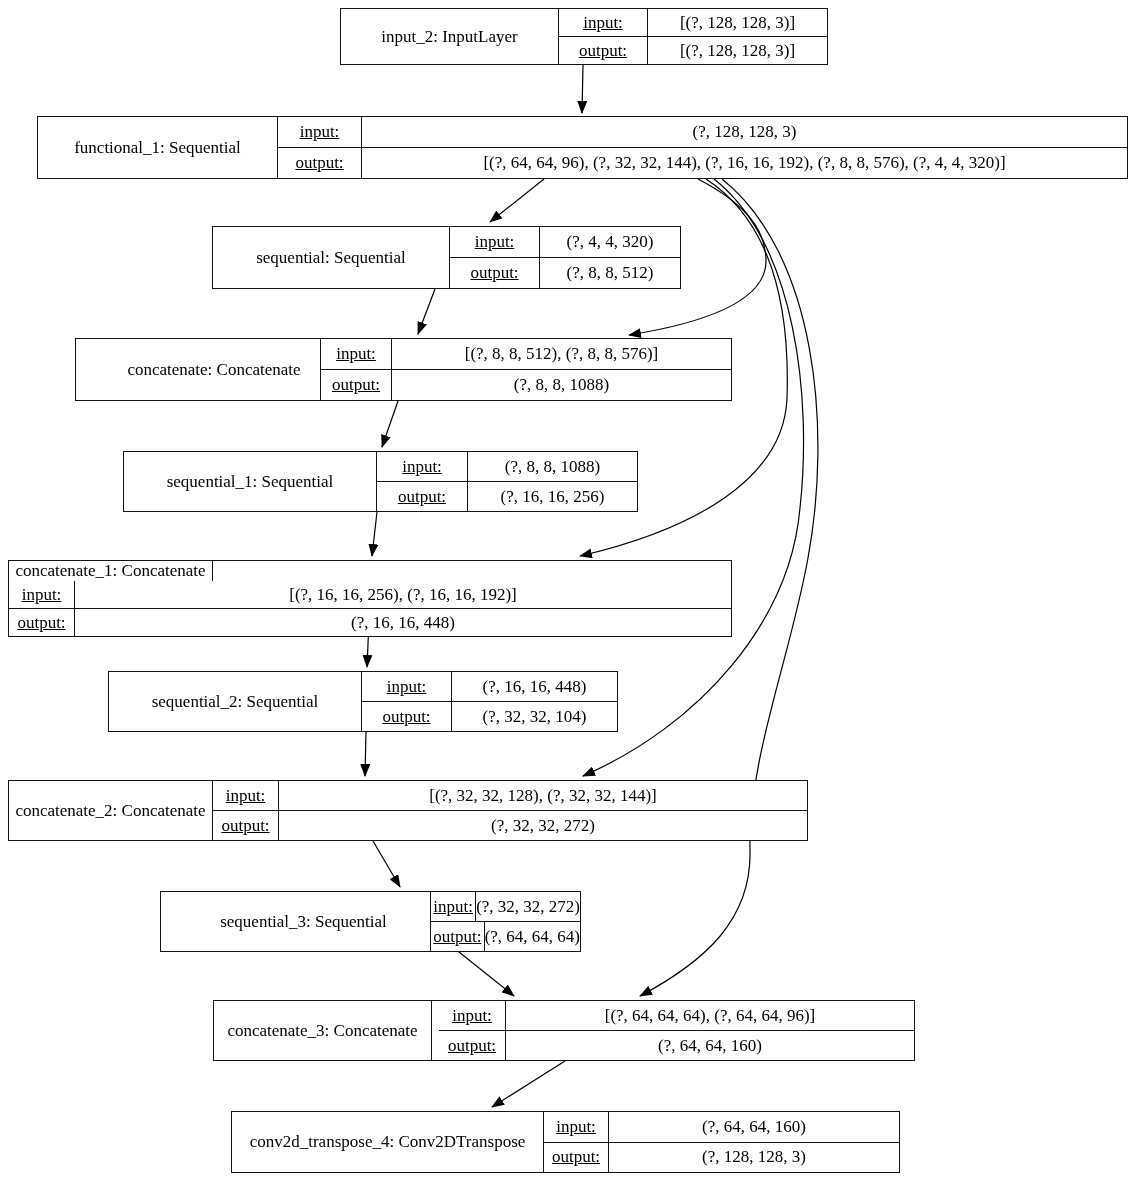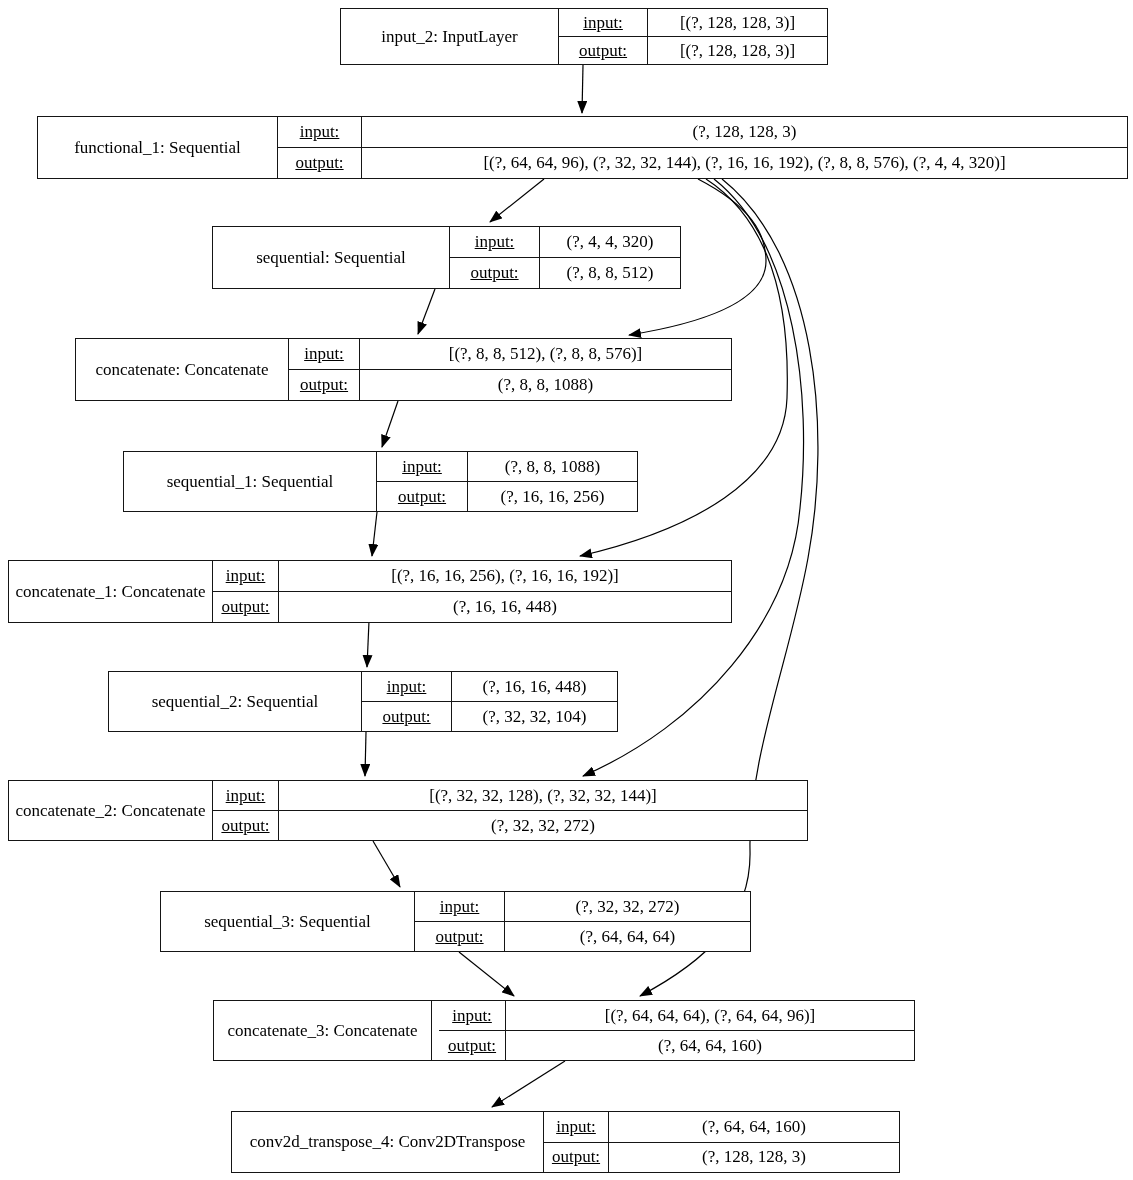--- a/index.html
+++ b/index.html
@@ -91,21 +91,21 @@
         <div class="io-label">input:</div>
         <div class="io-value">(?, 4, 4, 320)</div>
       </div>
       <div class="io-row">
         <div class="io-label">output:</div>
         <div class="io-value">(?, 8, 8, 512)</div>
       </div>
     </div>
   </div>
 
-  <div class="node" style="left:75px;top:338px;width:657px;height:63px;--nw:213px;--lw:71px;">
+  <div class="node" style="left:75px;top:338px;width:657px;height:63px;padding-left:32px;--nw:213px;--lw:71px;">
     <div class="name">concatenate: Concatenate</div>
     <div class="io">
       <div class="io-row top">
         <div class="io-label">input:</div>
         <div class="io-value">[(?, 8, 8, 512), (?, 8, 8, 576)]</div>
       </div>
       <div class="io-row">
         <div class="io-label">output:</div>
         <div class="io-value">(?, 8, 8, 1088)</div>
       </div>
@@ -119,21 +119,21 @@
         <div class="io-label">input:</div>
         <div class="io-value">(?, 8, 8, 1088)</div>
       </div>
       <div class="io-row">
         <div class="io-label">output:</div>
         <div class="io-value">(?, 16, 16, 256)</div>
       </div>
     </div>
   </div>
 
-  <div class="node" style="left:8px;top:560px;width:724px;height:63px;--nw:204px;--lw:66px;">
+  <div class="node" style="left:8px;top:560px;width:724px;height:77px;flex-direction:column;--nw:204px;--lw:66px;">
     <div class="name">concatenate_1: Concatenate</div>
     <div class="io">
       <div class="io-row top">
         <div class="io-label">input:</div>
         <div class="io-value">[(?, 16, 16, 256), (?, 16, 16, 192)]</div>
       </div>
       <div class="io-row">
         <div class="io-label">output:</div>
         <div class="io-value">(?, 16, 16, 448)</div>
       </div>
@@ -161,21 +161,21 @@
         <div class="io-label">input:</div>
         <div class="io-value">[(?, 32, 32, 128), (?, 32, 32, 144)]</div>
       </div>
       <div class="io-row">
         <div class="io-label">output:</div>
         <div class="io-value">(?, 32, 32, 272)</div>
       </div>
     </div>
   </div>
 
-  <div class="node" style="left:160px;top:891px;width:591px;height:61px;--nw:254px;--lw:90px;">
+  <div class="node" style="left:160px;top:891px;width:421px;height:61px;padding-left:16px;--nw:254px;--lw:90px;">
     <div class="name">sequential_3: Sequential</div>
     <div class="io">
       <div class="io-row top">
         <div class="io-label">input:</div>
         <div class="io-value">(?, 32, 32, 272)</div>
       </div>
       <div class="io-row">
         <div class="io-label">output:</div>
         <div class="io-value">(?, 64, 64, 64)</div>
       </div>

